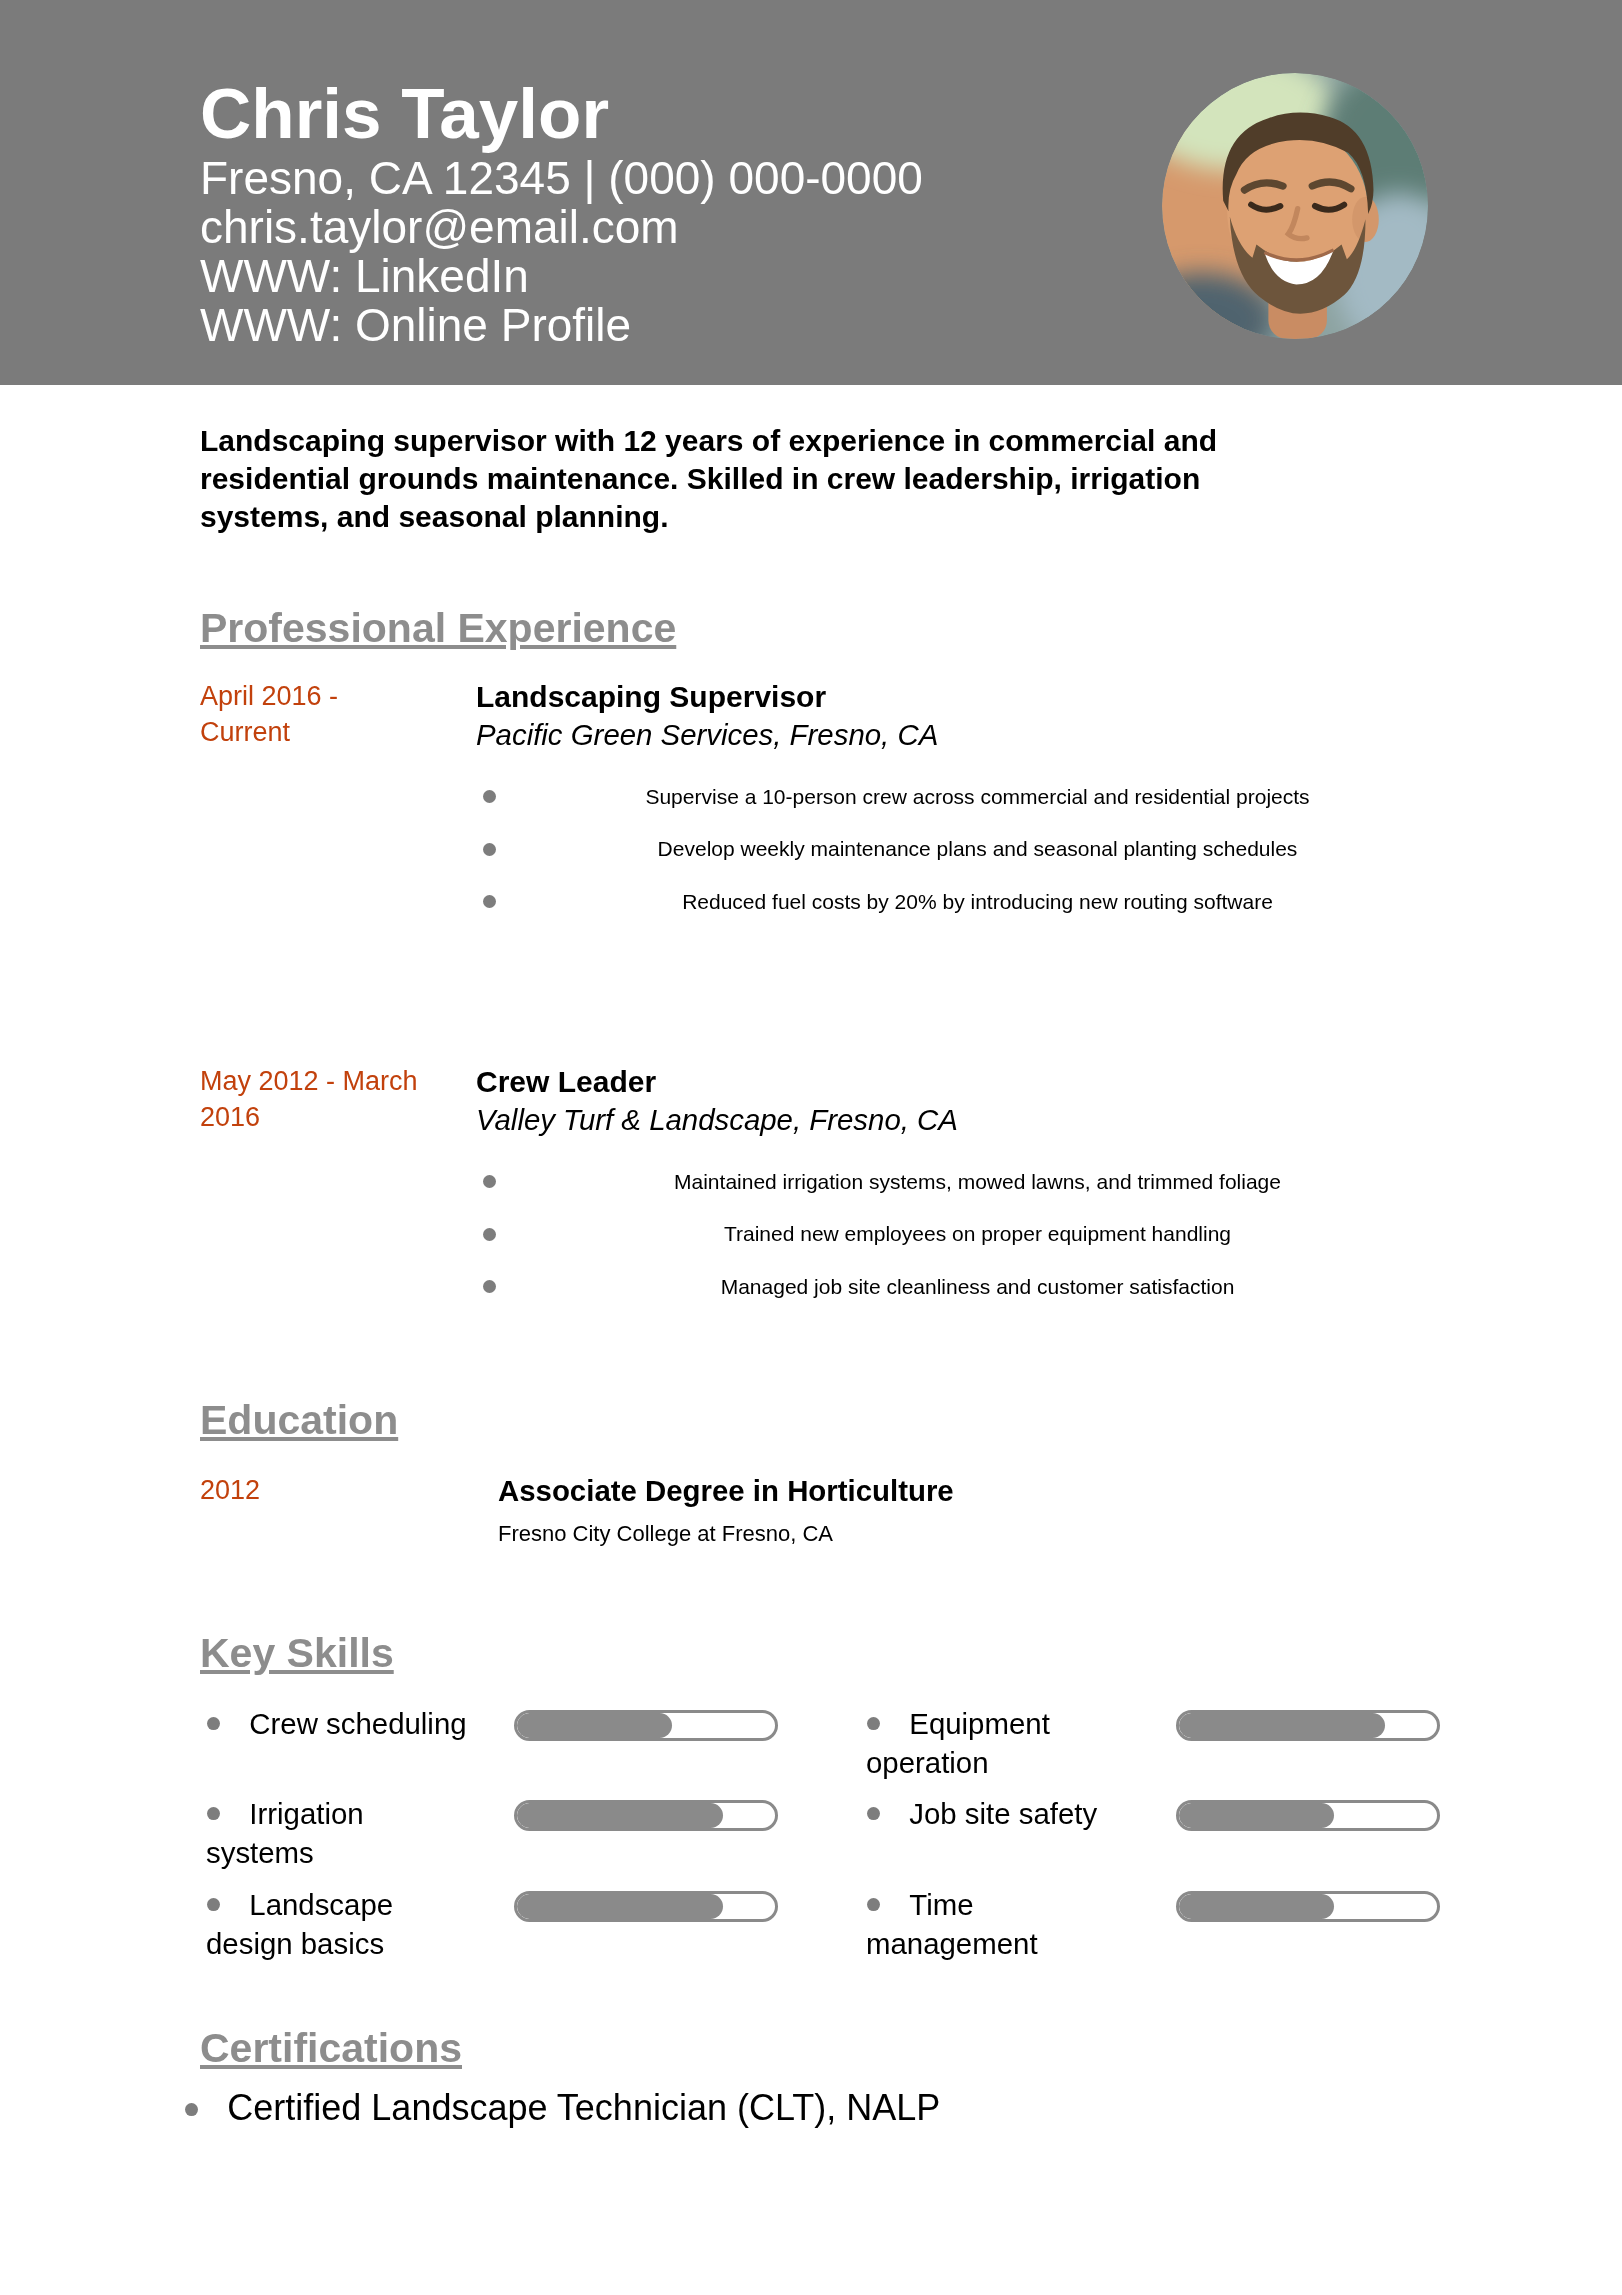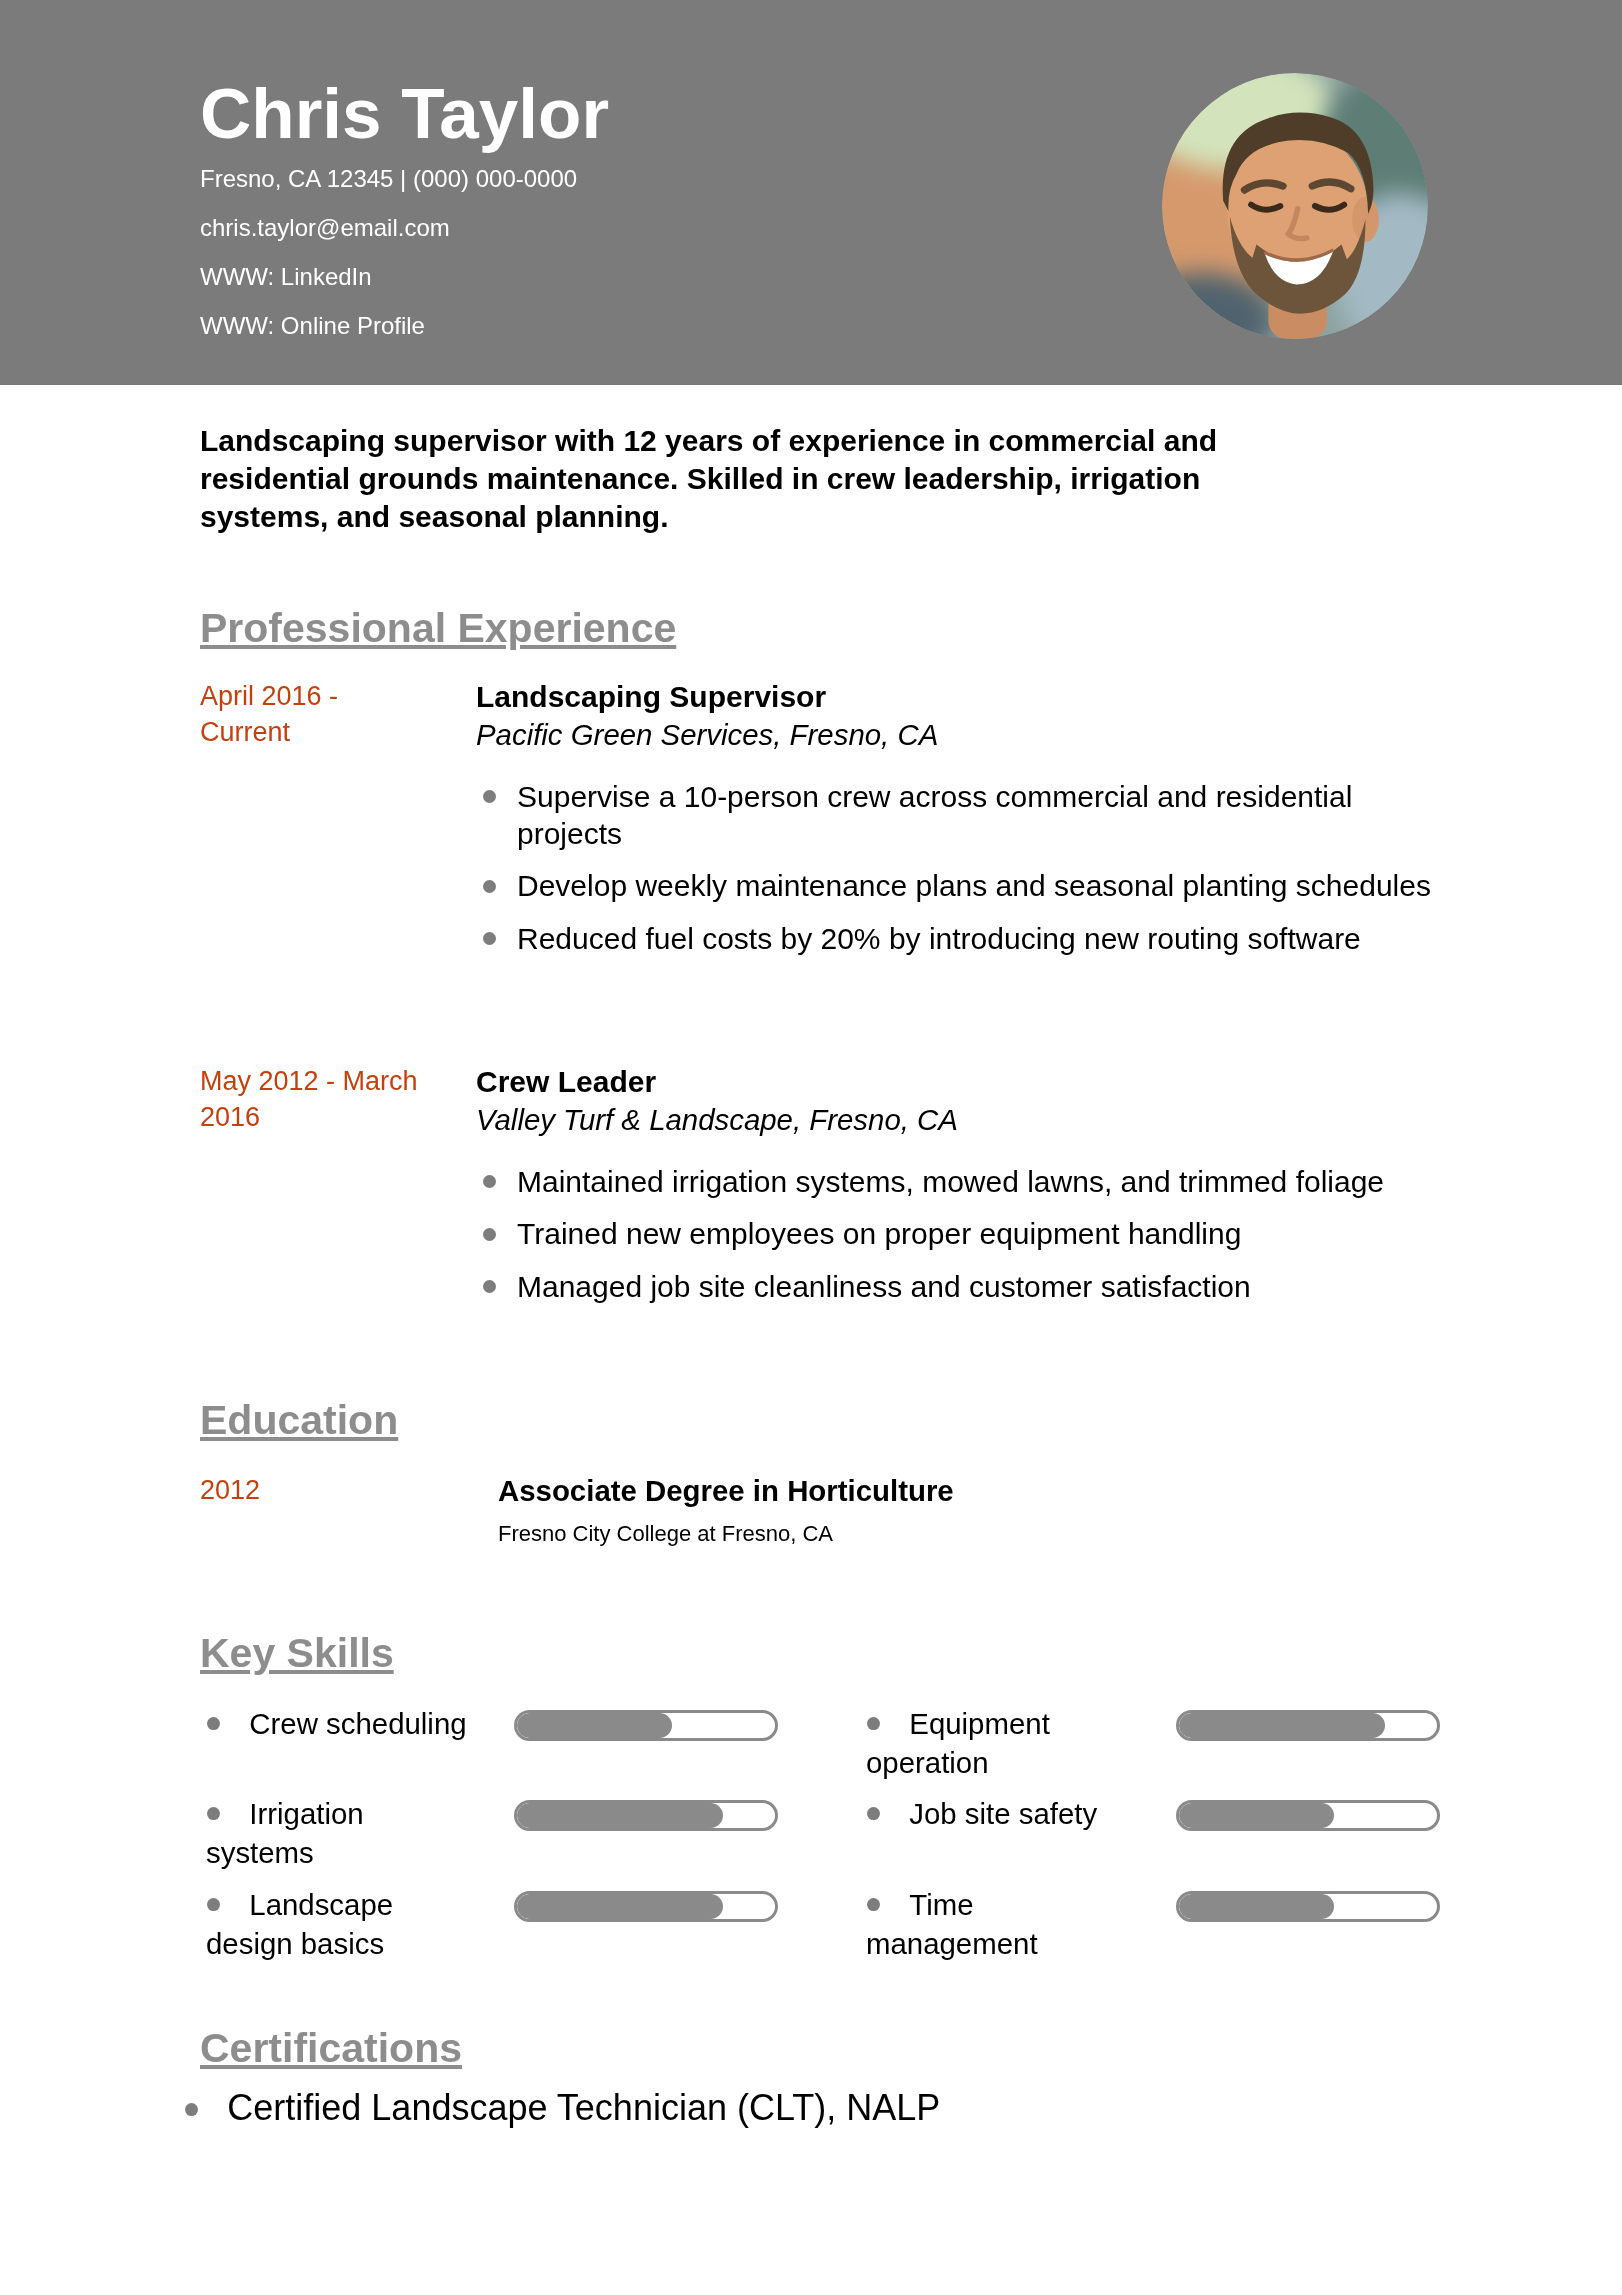--- a/index.html
+++ b/index.html
@@ -28,21 +28,21 @@
     left: 200px; top: 77px;
     font-size: 71px;
     font-weight: bold;
     color: #ffffff;
     line-height: 1.05;
     white-space: nowrap;
   }
   .contact {
     position: absolute;
     left: 200px; top: 154px;
-    font-size: 24px;
+    font-size: 46px;
     color: #ffffff;
     line-height: 49px;
   }
   .photo-wrap {
     position: absolute;
     left: 1162px; top: 73px;
     width: 266px; height: 266px;
     border-radius: 50%;
     overflow: hidden;
   }
@@ -117,23 +117,24 @@
     margin-top: 5.2px;
   }
   ul.job-bullets {
     list-style: none;
     margin-top: 23.6px;
     width: 962px;
   }
   ul.job-bullets li {
     position: relative;
     padding-left: 41px;
-    font-size: 30px;
+    font-size: 21px;
     line-height: 37px;
     margin-bottom: 15.7px;
+    text-align: center;
   }
   ul.job-bullets li::before {
     content: "";
     position: absolute;
     left: 6.5px; top: 12.4px;
     width: 13px; height: 13px;
     border-radius: 50%;
     background: #7d7d7d;
   }
 

